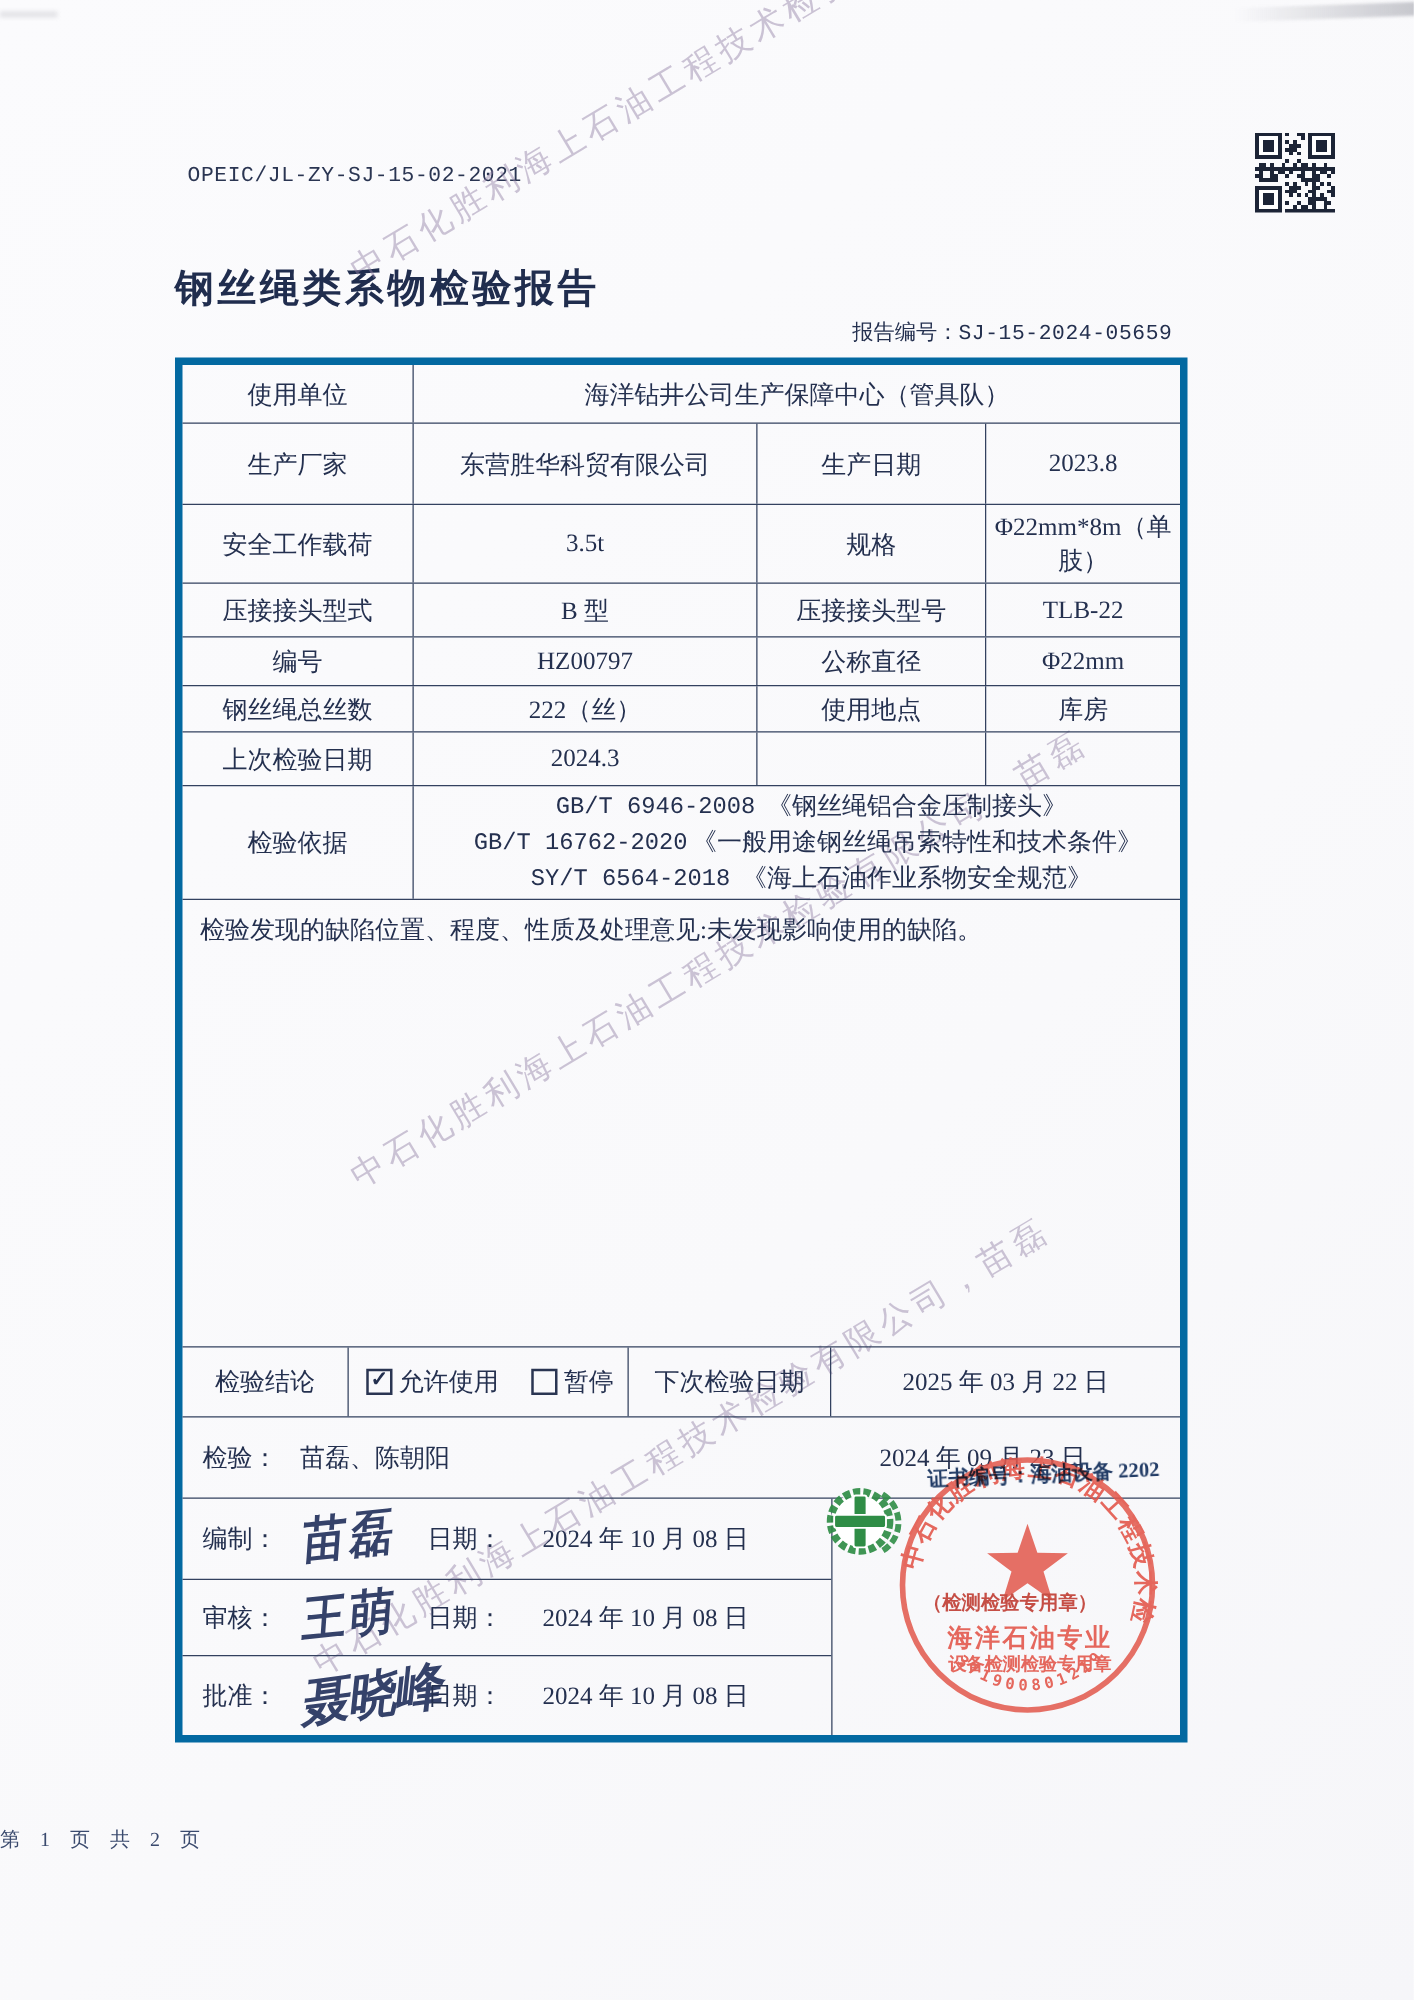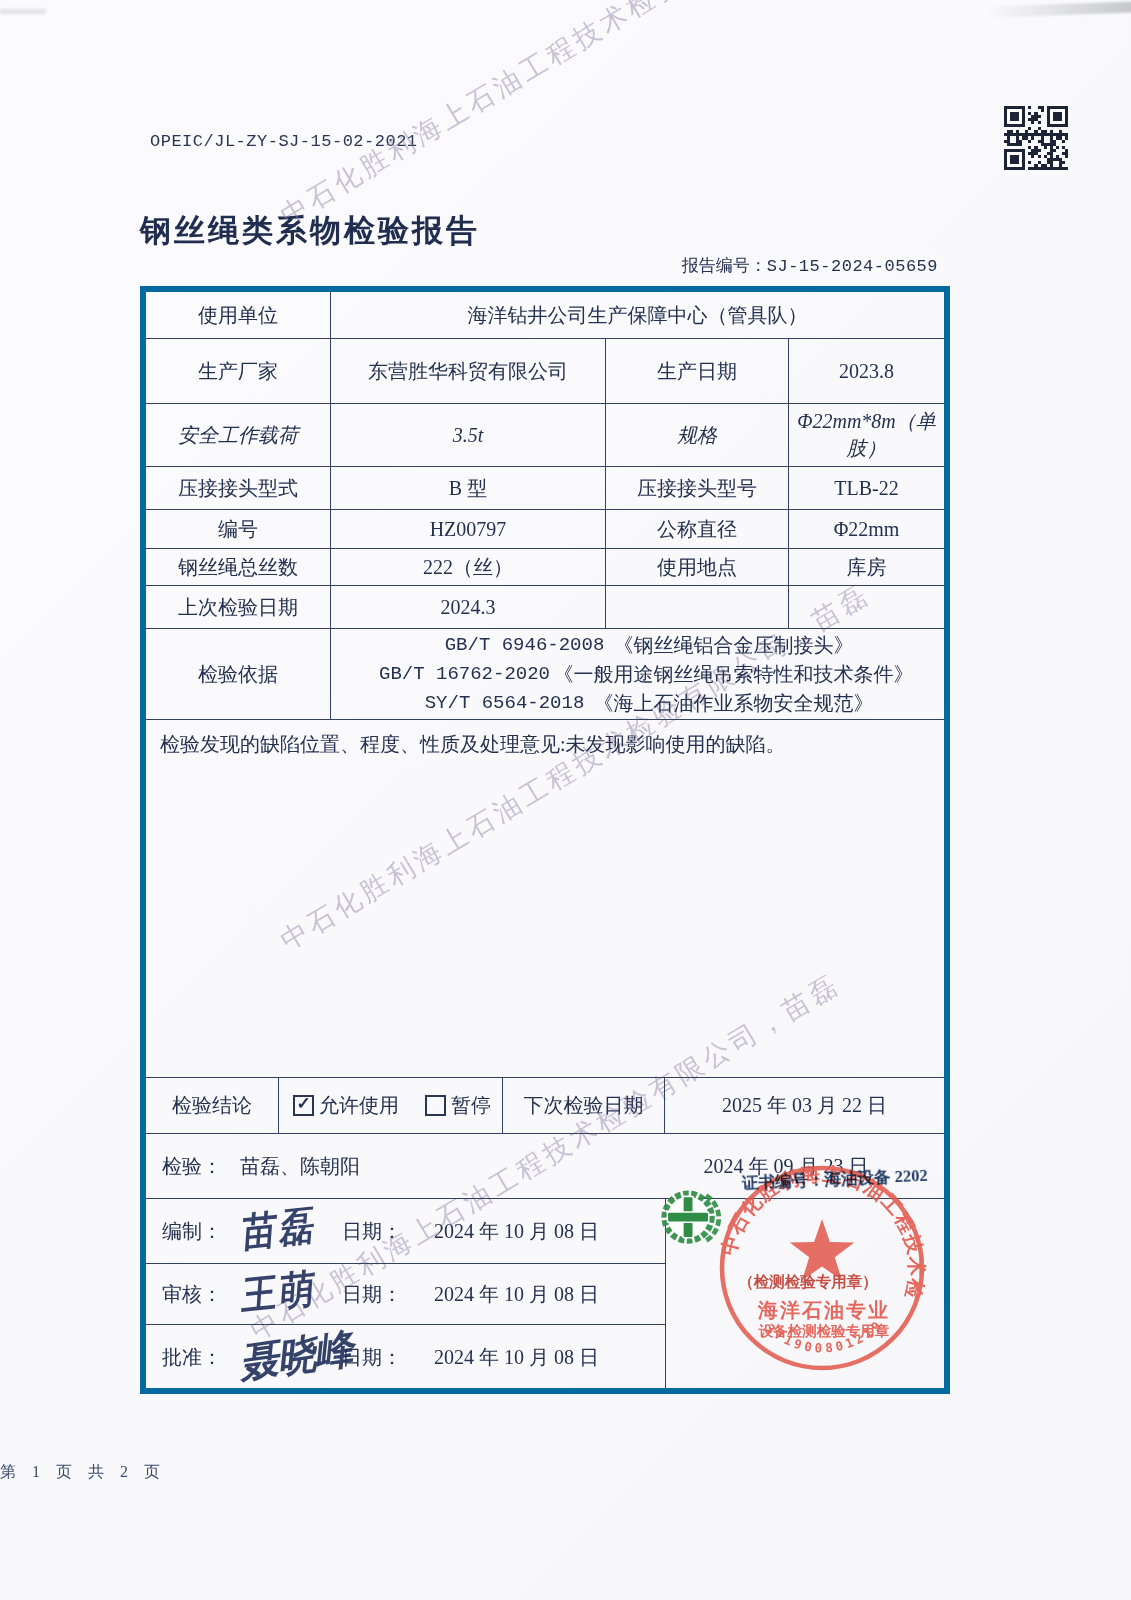--- a/index.html
+++ b/index.html
@@ -38,21 +38,21 @@
   .tr{display:flex;border-bottom:1.5px solid #33415f;align-items:stretch;}
   .tr:last-child{border-bottom:none;}
   .cell{display:flex;align-items:center;justify-content:center;text-align:center;
     border-right:1.5px solid #33415f;box-sizing:border-box;}
   .cell.last{border-right:none;}
   .cA{width:185px;flex:none;}
   .cB{width:275px;flex:none;}
   .cC{width:183px;flex:none;}
   .cD{flex:1;}
   .full{flex:1;}
-  .h46{height:46px;}.h64{height:64px;}.h62{height:62px;font-style:italic;}.h42{height:42px;}
+  .h46{height:46px;}.h64{height:64px;}.h62{height:62px;}.h42{height:42px;}
   .h38{height:38px;}.h36{height:36px;}.h90{height:90px;}.h357{height:357px;}
   .h55{height:55px;}.h64b{height:64px;}
   .basis-cell{flex-direction:column;align-items:center;justify-content:center;
     padding:4px 0 4px 14px;}
   .basis-line{display:flex;line-height:29px;}
   .basis-line .code{min-width:178px;font-family:"Liberation Mono","DejaVu Sans Mono",monospace;
     font-size:19px;}
   .defect-cell{flex-direction:row;align-items:flex-start;justify-content:flex-start;
     padding:8px 14px;text-align:left;line-height:32px;}
   

